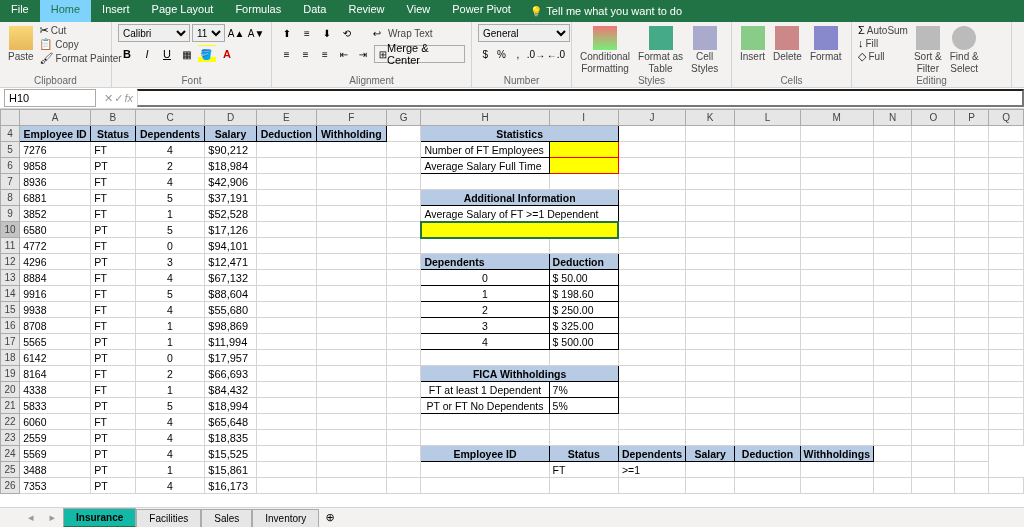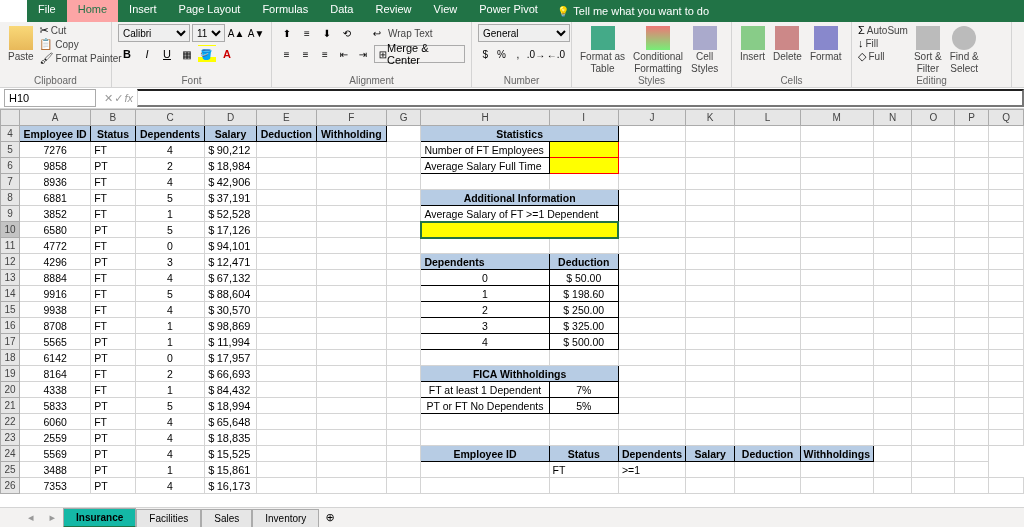--- a/index.html
+++ b/index.html
@@ -1,19 +1,19 @@
 <!DOCTYPE html>
 <html><head>
 <meta charset="utf-8">
 <style>
 *{margin:0;padding:0;box-sizing:border-box;font-family:"Segoe UI",Arial,sans-serif;font-size:11px;}
 body{background:#fff;overflow:hidden;}
-.tabs{display:flex;background:#217346;height:22px;margin-left:27px;}
+.tabs{display:flex;background:#217346;height:22px;}
 .tab{padding:3px 11px;color:#fff;cursor:pointer;}
-.tab.active{background:#fca5a5;color:#217346;}
+.tab.active{background:#7dd3fc;color:#217346;}
 .tellme{color:#fff;padding:3px 8px;display:flex;align-items:center;gap:4px;}
 .tellme:before{content:"💡";font-size:10px;}
 .ribbon{background:#f3f2f1;height:66px;display:flex;border-bottom:1px solid #d4d4d4;}
 .rgroup{border-right:1px solid #d4d4d4;padding:2px 6px;display:flex;flex-direction:column;justify-content:space-between;position:relative;}
 .rgroup-label{text-align:center;color:#666;font-size:10px;position:absolute;bottom:1px;left:0;right:0;}
 .rgroup-body{display:flex;gap:4px;align-items:flex-start;}
 .rbtn{display:flex;flex-direction:column;align-items:center;gap:1px;padding:2px;cursor:pointer;}
 .ricon{width:16px;height:16px;background:#999;display:inline-block;}
 .ricon.big{width:24px;height:24px;}
 .rtxt{font-size:10px;color:#444;white-space:nowrap;}
@@ -26,21 +26,21 @@
 .fxbtns{display:flex;gap:1px;padding:0 4px;color:#999;}
 .fxbar{flex:1;border-left:1px solid #d4d4d4;height:18px;padding:0 4px;}
 .grid-wrap{position:relative;overflow:auto;height:398px;background:#fff;}
 table.sheet{border-collapse:collapse;table-layout:fixed;}
 .sheet th{background:#e6e6e6;border:1px solid #ababab;font-weight:normal;color:#444;font-size:10px;text-align:center;height:16px;}
 .sheet th.rowh{width:26px;}
 .sheet td{border:1px solid #d4d4d4;height:16px;padding:0 3px;font-size:10.5px;white-space:nowrap;overflow:hidden;}
 .colA{width:72px;}.colB{width:50px;}.colC{width:72px;}.colD{width:62px;}.colE{width:62px;}.colF{width:72px;}.colG{width:60px;}.colH{width:130px;}.colI{width:80px;}.colJ{width:60px;}.colK{width:60px;}.colL{width:72px;}.colM{width:60px;}.colN{width:68px;}.colO{width:76px;}.colP{width:60px;}.colQ{width:60px;}
 .hdr{background:#b7cce4;font-weight:bold;text-align:center;border:1px solid #000!important;}
 .hdr-l{background:#b7cce4;font-weight:bold;border:1px solid #000!important;}
-.num{text-align:center;}
+.num{text-align:left;}
 .ctr{text-align:center;}
 .box{border:1px solid #000!important;}
 .ylw{background:#ffff00;border:1.5px solid #ff0000!important;}
 .sel-row th{background:#c3c3c3;}
 .sel-cell{outline:2px solid #217346;outline-offset:-1px;}
 .sheetbar{height:20px;background:#f3f2f1;border-top:1px solid #d4d4d4;display:flex;align-items:center;padding:0 20px;gap:0;}
 .stab{padding:3px 12px;background:#fff;border:1px solid #ababab;border-bottom:none;font-size:10px;cursor:pointer;}
 .stab.active{background:#14b8a6;border-bottom:2px solid #217346;font-weight:bold;}
 .stab.inact{background:#e6e6e6;}
 .plus{padding:2px 6px;cursor:pointer;}
@@ -143,28 +143,28 @@
         <span class="minibtn">,</span>
         <span class="minibtn">.0→</span>
         <span class="minibtn">←.0</span>
       </div>
     </div>
     <div class="rgroup-label">Number</div>
   </div>
   <div class="rgroup" style="width:160px">
     <div class="rgroup-body">
       <div class="rbtn">
+          <span class="ricon big" style="background:linear-gradient(#e77,#7e7)"></span>
+          <span class="rtxt">Conditional</span>
+          <span class="rtxt">Formatting</span>
+        </div>
+      <div class="rbtn">
           <span class="ricon big" style="background:#4a8"></span>
           <span class="rtxt">Format as</span>
           <span class="rtxt">Table</span>
-        </div>
-      <div class="rbtn">
-          <span class="ricon big" style="background:linear-gradient(#e77,#7e7)"></span>
-          <span class="rtxt">Conditional</span>
-          <span class="rtxt">Formatting</span>
         </div>
       <div class="rbtn">
           <span class="ricon big" style="background:#aac"></span>
           <span class="rtxt">Cell</span>
           <span class="rtxt">Styles</span>
         </div>
     </div>
     <div class="rgroup-label">Styles</div>
   </div>
   <div class="rgroup" style="width:120px">
@@ -494,21 +494,21 @@
           <td></td>
           <td></td>
           <td></td>
         </tr>
 
 <tr>
           <th class="rowh">15</th>
           <td class="num">9938</td>
           <td>FT</td>
           <td class="ctr">4</td>
-          <td class="num"><span style="float:left">$</span><span>30,570</span></td>
+          <td class="num"><span style="float:left">$</span><span>55,680</span></td>
           <td></td>
           <td></td>
           <td></td>
 <td class="box ctr">2</td>
           <td class="box num">$  250.00</td>
           <td></td>
           <td></td>
           <td></td>
           <td></td>
           <td></td>

